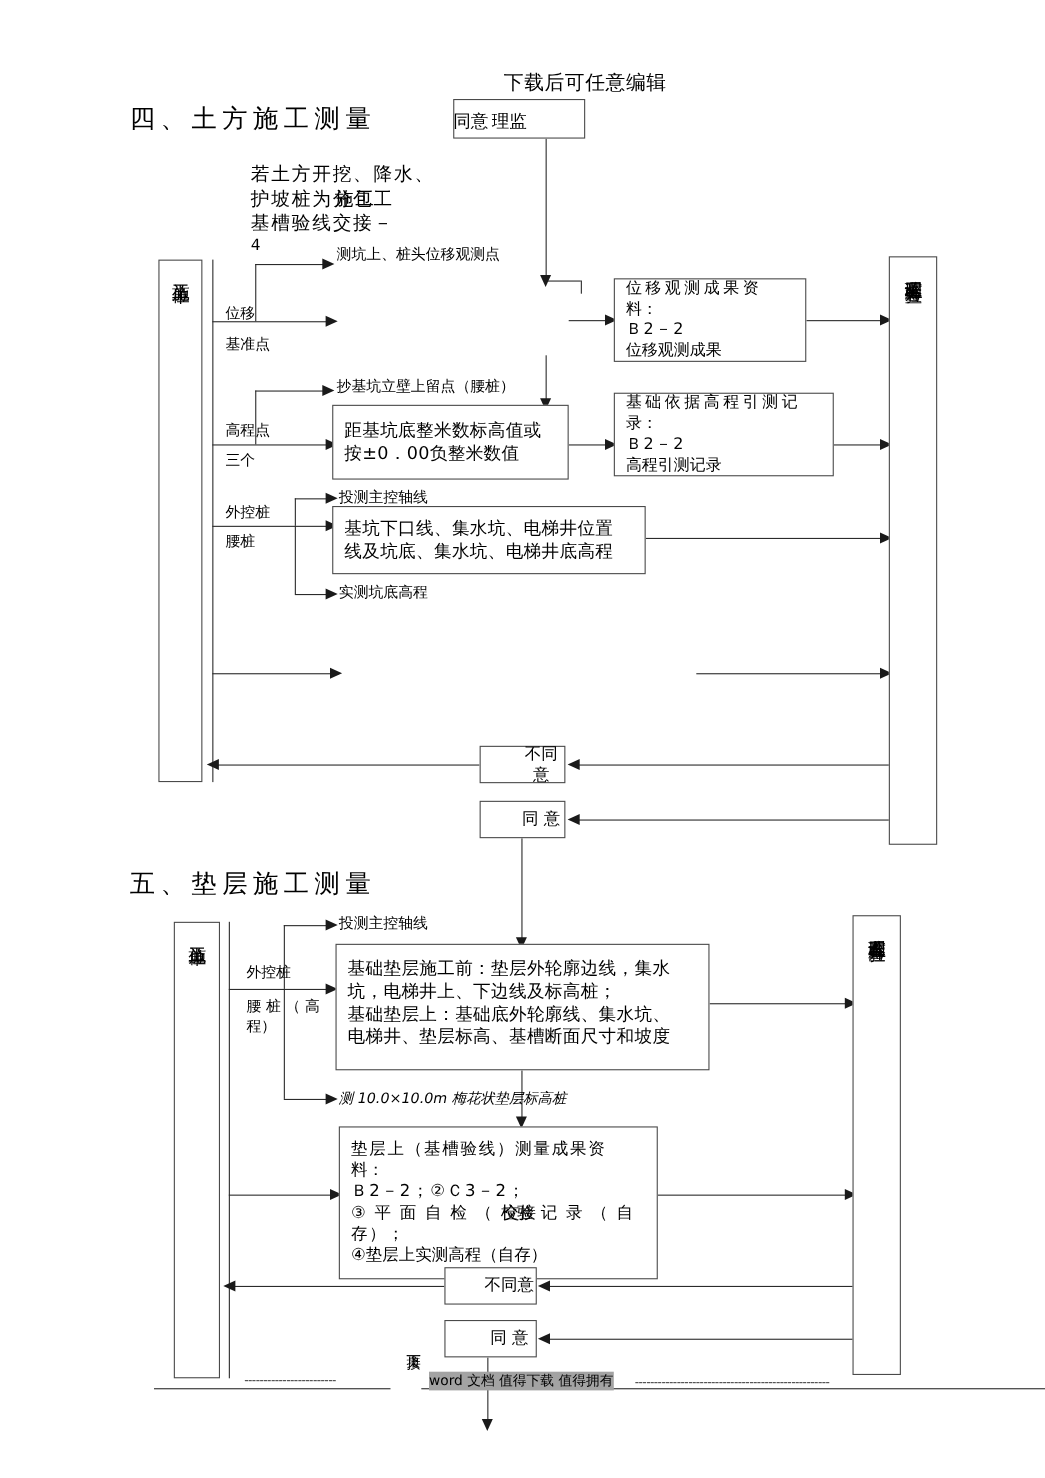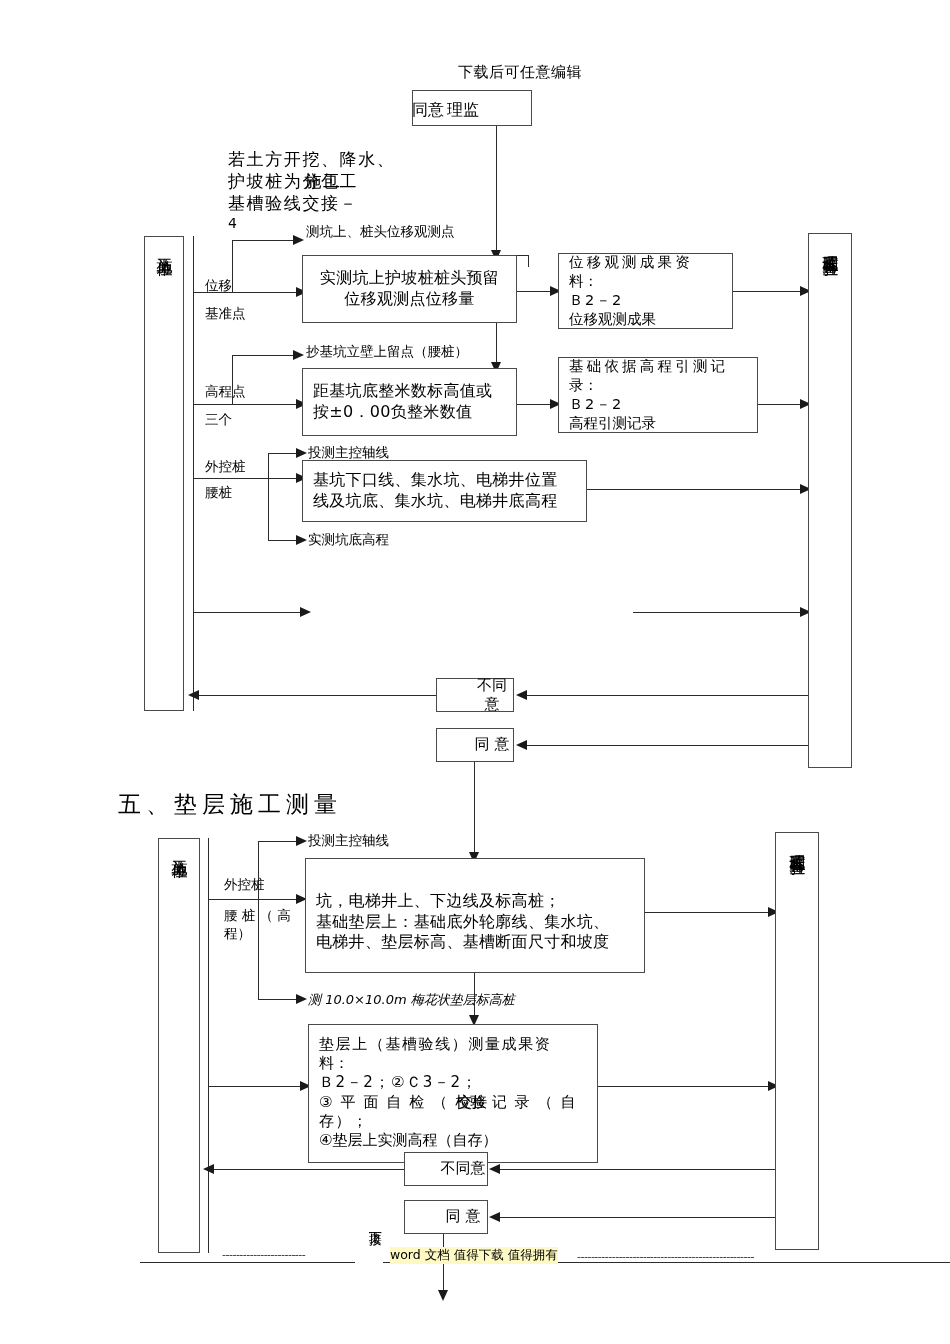--- a/index.html
+++ b/index.html
@@ -60,48 +60,49 @@
   .lbl.wrap { white-space: normal; }
 
   .section-title {
     position: absolute;
     font-size: 23px;
     letter-spacing: 5px;
     line-height: 1.35;
     z-index: 6;
   }
 
-  .header-note { position: absolute; font-size: 15px; letter-spacing: 0.5px; z-index: 6; }
+  .header-note { position: absolute; font-size: 18px; letter-spacing: 0.5px; z-index: 6; }
 
   .bigtxt { font-size: 17px; letter-spacing: 0.4px; }
   .midtxt { font-size: 16px; letter-spacing: 0.3px; }
   .spaced { letter-spacing: 3.2px; }
   .spaced2 { letter-spacing: 1.6px; text-align: center; }
 
   
   .ovl { position: relative; display: inline-block; }
   .ovl .under { visibility: hidden; }
   .ovl .a, .ovl .b { position: absolute; left: 0; top: 0; white-space: nowrap; }
   .ovl .b { left: 2px; }
 
   .center { justify-content: center; text-align: center; padding-left: 34px; }
 
   
   .foot-rule { position: absolute; border-top: 1.4px solid #2b2b2b; z-index: 2; }
   .foot-dash { position: absolute; font-size: 11px; letter-spacing: -0.5px; color: #2b2b2b; z-index: 6; white-space: nowrap; }
-  .foot-txt { position: absolute; font-size: 12.5px; z-index: 7; white-space: nowrap; background: #fef9c3; }
+  .foot-txt { position: absolute; font-size: 12.5px; z-index: 7; white-space: nowrap; background: #a3a3a3; }
   .vfoot { position: absolute; writing-mode: vertical-rl; text-orientation: upright; font-size: 13px; line-height: 1.05; z-index: 7; }
 </style>
 </head>
 <body>
 
 <div class="page">
 
   <div class="header-note" style="left:458px; top:63px;">下载后可任意编辑</div>
 
+  <div class="section-title" style="left:118px; top:93px; width:300px;">四、土方施工测量</div>
 
   <div class="box center" style="left:412px; top:90px; width:120px; height:36px;">
     <span class="txt" style="font-size:16px;"></span>
   </div>
   <div class="lbl" style="left:412px; top:99px; font-size:16px;">同意</div>
   <div class="lbl" style="left:447px; top:99px; font-size:16px;">理监</div>
 
   <div class="lbl bigtxt spaced2" style="left:228px; top:148px;">若土方开挖、降水、</div>
 
   <div class="lbl bigtxt spaced2" style="left:228px; top:170px;">
@@ -132,26 +133,20 @@
   <div class="hline" style="left:193px; top:292px; width:107px;"></div>
   <div class="ar ar-r" style="left:296px; top:287px;"></div>
   <div class="lbl" style="left:205px; top:277px;">位移</div>
   <div class="lbl" style="left:205px; top:305px;">基准点</div>
 
   <div class="vline" style="left:232px; top:240px; height:52px;"></div>
   <div class="hline" style="left:232px; top:240px; width:65px;"></div>
   <div class="ar ar-r" style="left:293px; top:235px;"></div>
   <div class="lbl" style="left:306px; top:223px;">测坑上、桩头位移观测点</div>
 
-  <div class="box pad center" style="left:302px; top:255px; width:215px; height:68px;">
-    <span class="txt midtxt" style="text-align:center;">
-      <span>实测坑上护坡桩桩头预留</span><br>
-      <span>位移观测点位移量</span>
-    </span>
-  </div>
 
   <div class="box pad" style="left:558px; top:253px; width:175px; height:76px;">
     <span class="txt" style="font-size:14.5px;">
       <span class="spaced">位移观测成果资</span><br>
       <span>料：</span><br>
       <span class="spaced2">Ｂ2－2</span><br>
       <span>位移观测成果</span>
     </span>
   </div>
   <div class="hline" style="left:517px; top:291px; width:45px;"></div>
@@ -261,21 +256,21 @@
   <div class="ar ar-r" style="left:296px; top:836px;"></div>
   <div class="lbl" style="left:308px; top:832px;">投测主控轴线</div>
 
   <div class="vline" style="left:258px; top:899px; height:100px;"></div>
   <div class="hline" style="left:258px; top:999px; width:42px;"></div>
   <div class="ar ar-r" style="left:296px; top:994px;"></div>
   <div class="lbl" style="left:308px; top:991px; font-size:13px;font-style:italic;">测 10.0×10.0m 梅花状垫层标高桩</div>
 
   <div class="box pad" style="left:305px; top:858px; width:340px; height:115px;">
     <span class="txt midtxt" style="align-self:flex-start; margin-top:5px;">
-      <br>
+      <span>基础垫层施工前：垫层外轮廓边线，集水</span><br>
       <span>坑，电梯井上、下边线及标高桩；</span><br>
       <span>基础垫层上：基础底外轮廓线、集水坑、</span><br>
       <span>电梯井、垫层标高、基槽断面尺寸和坡度</span>
     </span>
   </div>
   <div class="hline" style="left:645px; top:912px; width:137px;"></div>
   <div class="ar ar-r" style="left:768px; top:907px;"></div>
 
   <div class="vline" style="left:474px; top:973px; height:48px;"></div>
   <div class="ar ar-d" style="left:469px; top:1015px;"></div>

